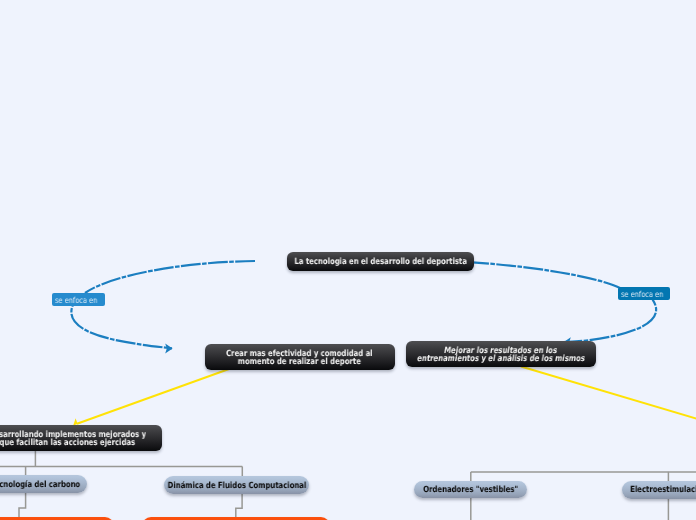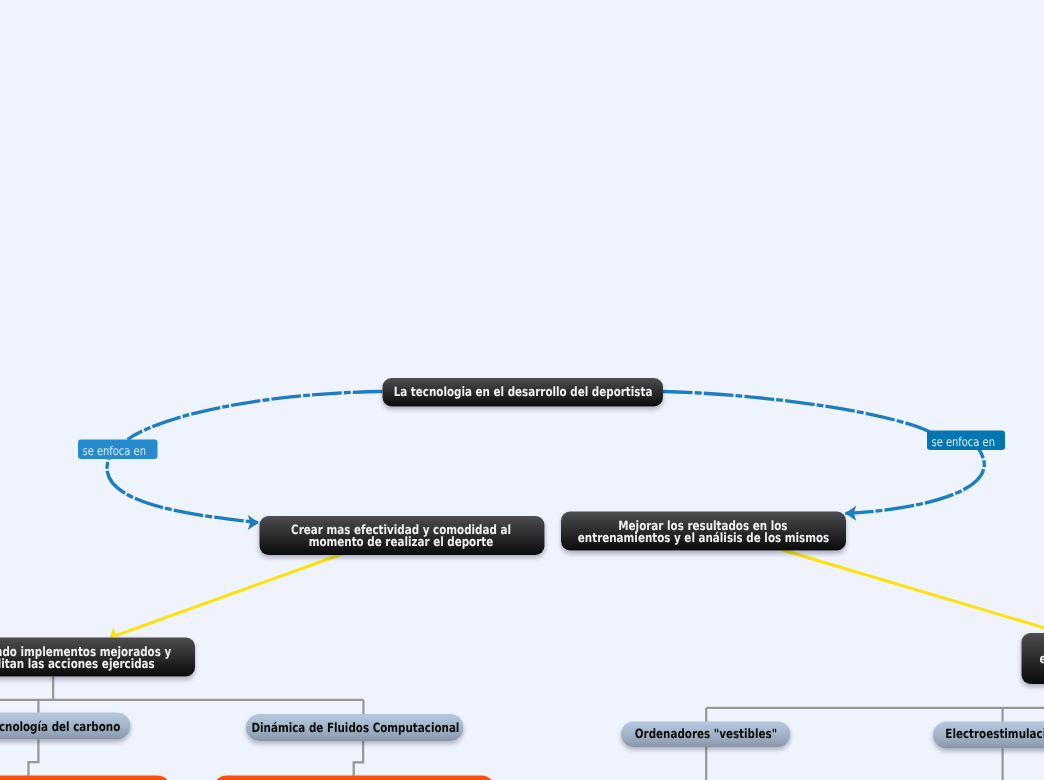--- a/index.html
+++ b/index.html
@@ -10,21 +10,21 @@
   #canvas{position:relative;width:696px;height:520px;overflow:hidden;}
   svg.links{position:absolute;left:0;top:0;width:696px;height:520px;pointer-events:none;}
 
   .node{position:absolute;box-sizing:border-box;display:flex;align-items:center;
         justify-content:center;text-align:center;flex-direction:column;}
   .node .t{display:block;transform:scaleX(.901) translateY(1.0px) translateZ(0);white-space:nowrap;
            will-change:transform;}
 
   .dark{background:linear-gradient(180deg,#4f4f52 0%,#414144 18%,#2d2d30 48%,#1a1a1d 76%,#090a0c 100%);
         border-radius:6px;color:#f0f0f0;font-weight:bold;
-        box-shadow:0 2px 3px rgba(30,35,55,.30);}
+        box-shadow:0 2px 3px rgba(30,35,55,.30);margin-left:32px;}
   .blue{background:#268bce;border-radius:2px;color:#dceaf6;font-weight:normal;
         align-items:flex-start;justify-content:center;padding-left:3.4px;}
   .blue .t{transform-origin:left center;}
   .blue2{background:#0376b1;}
   .grey{background:linear-gradient(180deg,#b6c7dd 0%,#b1c3da 14%,#a4b4ca 48%,#96a4b9 78%,#8892a6 100%);
         border-radius:9px;color:#0a0a0a;font-weight:bold;
         box-shadow:0 2px 3px rgba(30,35,55,.30);}
   .orange{background:linear-gradient(180deg,#fb5210 0%,#fa4201 45%,#ef3e01 100%);
           border-radius:9px;color:#fff;font-weight:bold;
           box-shadow:0 2px 3px rgba(30,35,55,.28);}
@@ -69,21 +69,21 @@
     <span class="t">se enfoca en</span>
   </div>
   <div class="node blue blue2" style="left:618px;top:287px;width:51.5px;height:12.5px;font-size:8.17px;line-height:8.1px;">
     <span class="t">se enfoca en</span>
   </div>
 
   <div class="node dark" style="left:172.5px;top:344px;width:190px;height:25.5px;font-size:8.5px;line-height:8.1px;">
     <span class="t">Crear mas efectividad y comodidad al</span>
     <span class="t">momento de realizar el deporte</span>
   </div>
-  <div class="node dark" style="left:374px;top:341px;width:190px;height:25.5px;font-size:8.5px;line-height:8.1px;">
+  <div class="node dark" style="left:374px;top:341px;width:190px;height:25.5px;font-size:8.5px;line-height:8.1px;font-style:italic;">
     <span class="t">Mejorar los resultados en los</span>
     <span class="t">entrenamientos y el análisis de los mismos</span>
   </div>
 
   <div class="node dark" style="left:-59.6px;top:425px;width:189.1px;height:25.5px;font-size:8.5px;line-height:8.1px;">
     <span class="t">Desarrollando implementos mejorados y</span>
     <span class="t">que facilitan las acciones ejercidas</span>
   </div>
   <div class="node dark" style="left:681.3px;top:421.9px;width:134.3px;height:34.5px;font-size:8.5px;line-height:8.1px;">
 

